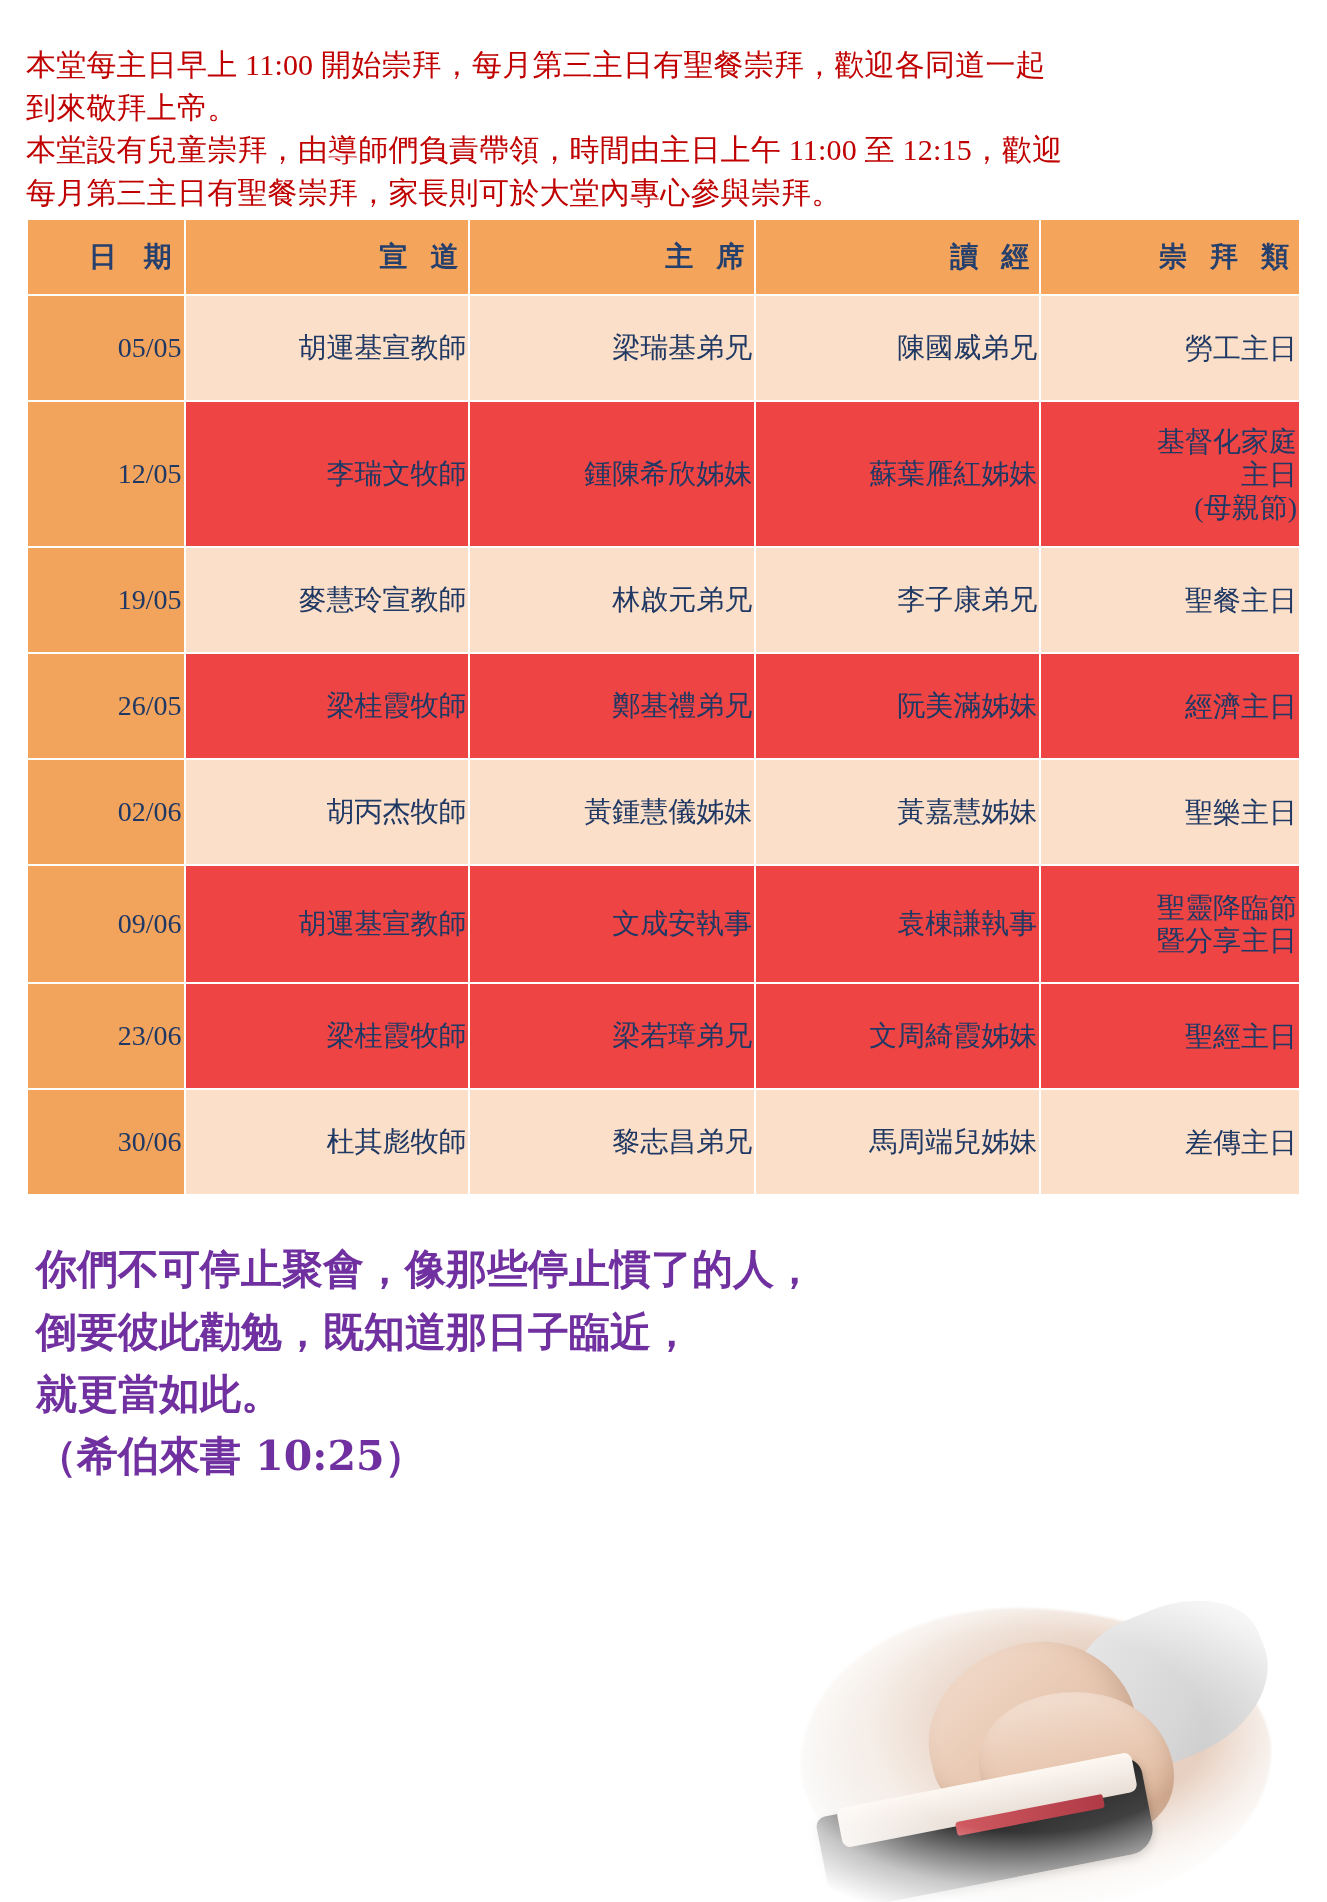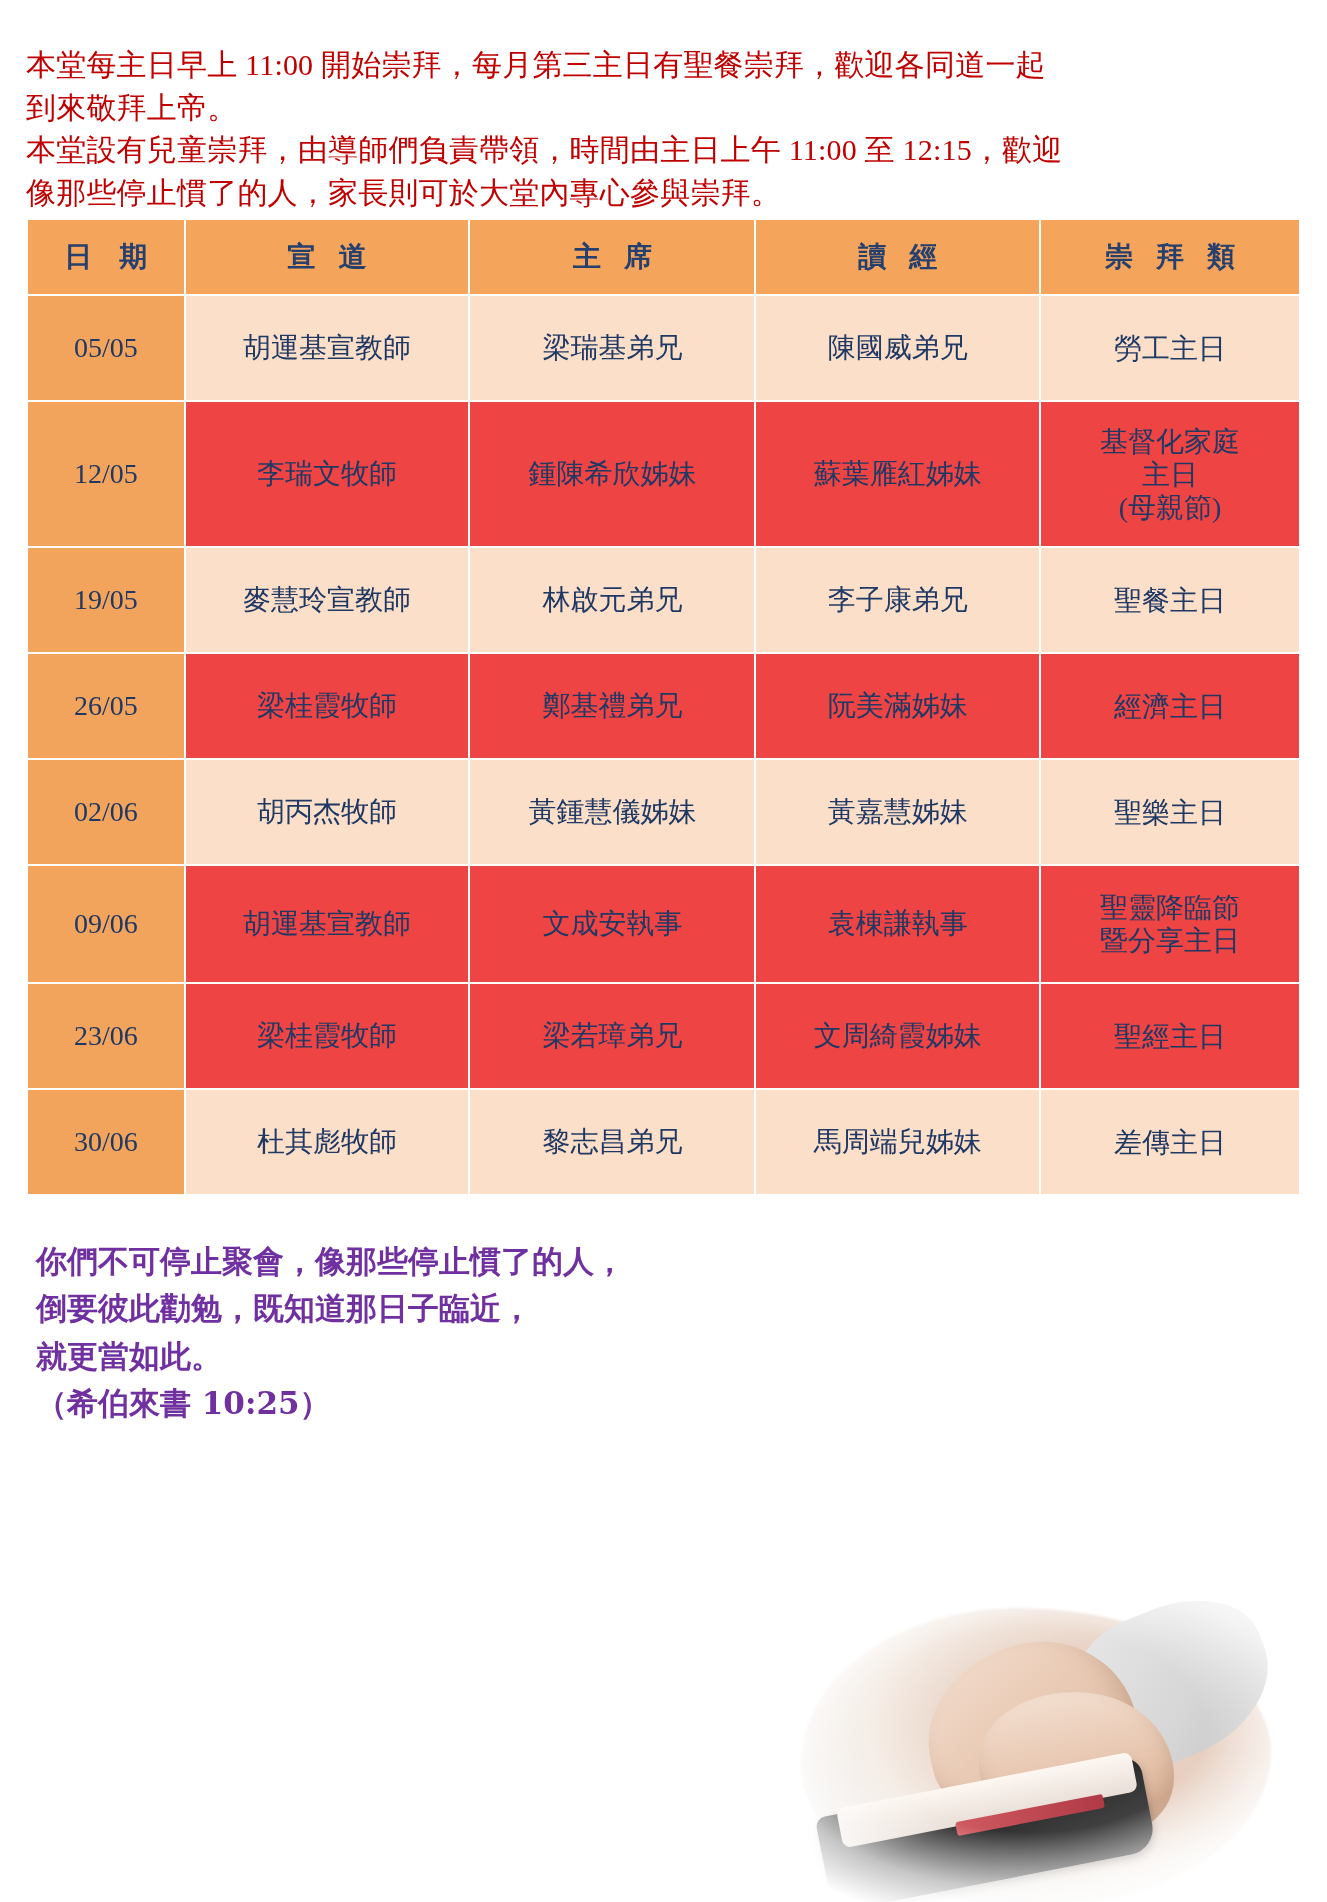--- a/index.html
+++ b/index.html
@@ -39,21 +39,21 @@
     letter-spacing: 1px;
   }
   table.roster {
     border-collapse: collapse;
     width: 1275px;
     margin: 0 auto;
     table-layout: fixed;
   }
   table.roster th, table.roster td {
     border: 2px solid #ffffff;
-    text-align: center;
+    text-align: right;
     vertical-align: middle;
     color: #1f3864;
     font-size: 28px;
     padding: 6px 2px;
   }
   table.roster th {
     background: #f5a45c;
     color: #26406e;
     font-size: 28px;
     font-weight: bold;
@@ -88,21 +88,21 @@
   }
   .row-tall td { height: 132px; }
   .row-mid td { height: 104px; }
   .row-norm td { height: 92px; }
 
   .verse {
     margin: 42px 0 0 10px;
     color: #7030a0;
     font-family: "DejaVu Serif", serif;
     font-weight: bold;
-    font-size: 31px;
+    font-size: 41px;
     line-height: 1.52;
     position: relative;
     z-index: 2;
   }
   .verse p { margin: 0; }
 
   .photo {
     position: absolute;
     right: 26px;
     bottom: 0;
@@ -196,21 +196,21 @@
 </style>
 </head>
 <body>
 
 <div class="page">
 
   <div class="intro">
     <p>本堂每主日早上 11:00 開始崇拜，每月第三主日有聖餐崇拜，歡迎各同道一起</p>
     <p>到來敬拜上帝。</p>
     <p>本堂設有兒童崇拜，由導師們負責帶領，時間由主日上午 11:00 至 12:15，歡迎</p>
-    <p>像那些停止慣了的人，家長則可於大堂內專心參與崇拜。</p>
+    <p>每月第三主日有聖餐崇拜，家長則可於大堂內專心參與崇拜。</p>
   </div>
 
 
   <table class="roster">
     <colgroup>
       <col class="col-date">
       <col class="col-pre">
       <col class="col-chair">
       <col class="col-read">
       <col class="col-type">

